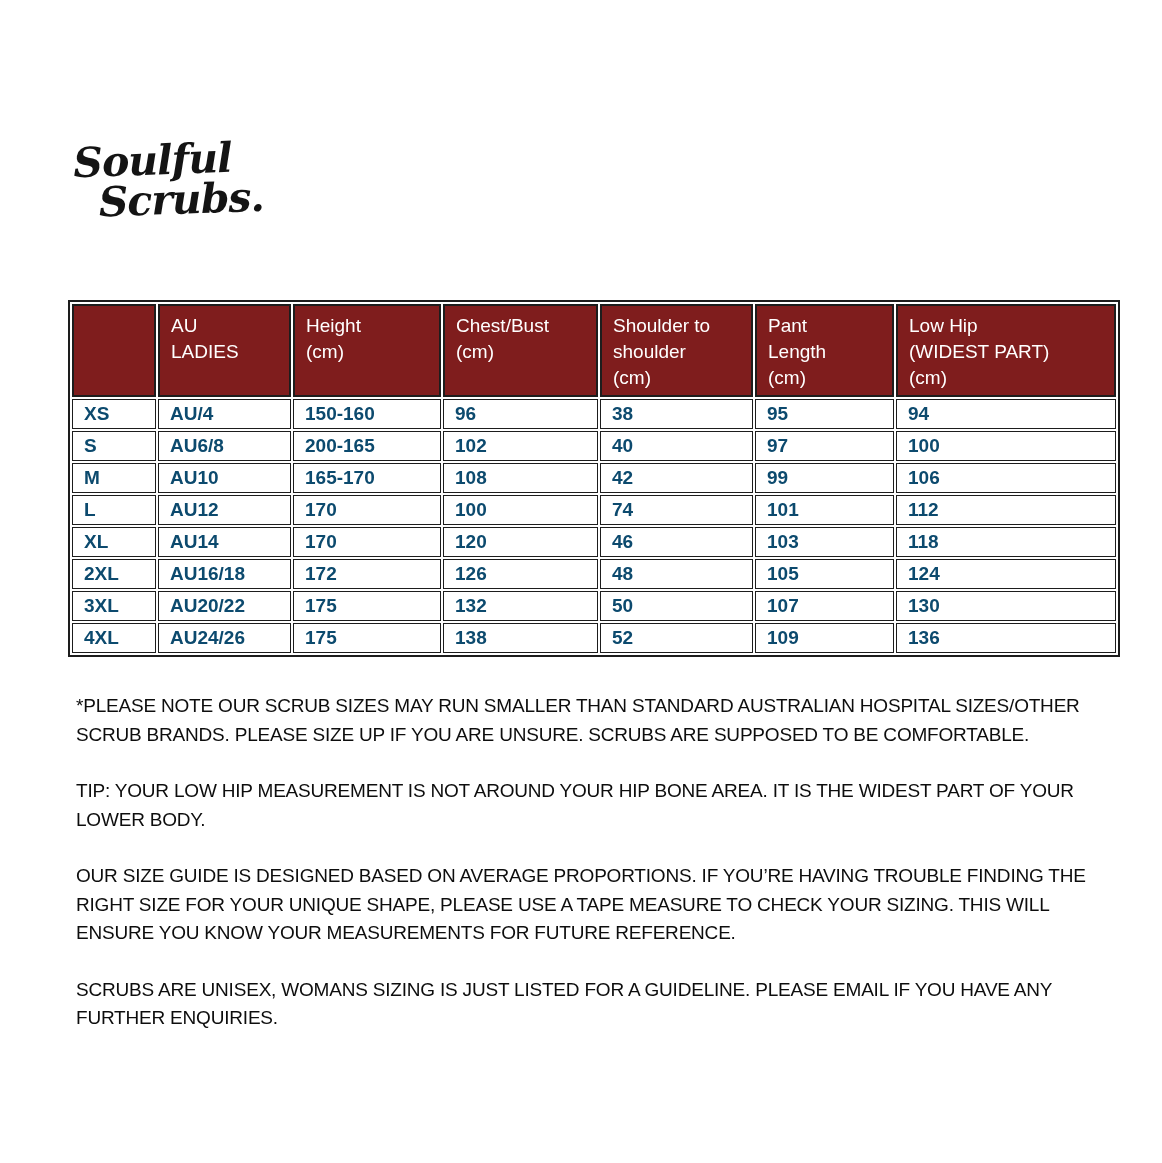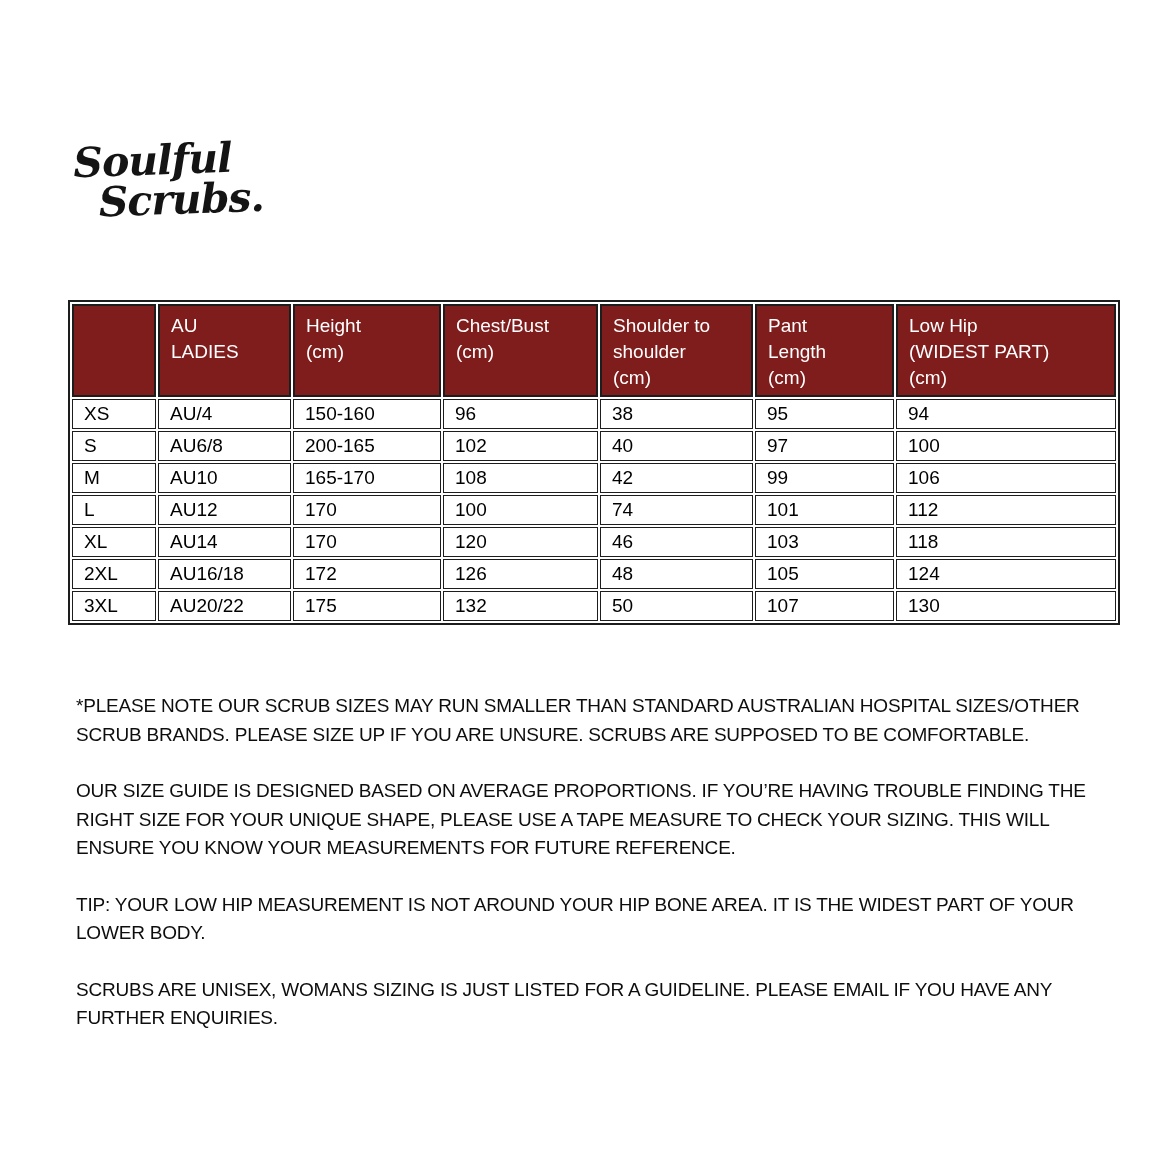--- a/index.html
+++ b/index.html
@@ -50,22 +50,22 @@
     font-size: 19px;
     line-height: 1.38;
     padding: 7px 6px 3px 11px;
     border: 2px solid #1d1d1d;
     white-space: pre-line;
     height: 76px;
   }
   .size-table td {
     border: 1px solid #1d1d1d;
     font-size: 19px;
-    font-weight: 400;
-    color: #000000;
+    font-weight: 700;
+    color: #0c4a6e;
     padding: 2px 6px 2px 11px;
     height: 24px;
     vertical-align: middle;
     white-space: nowrap;
     margin-top: 32px;
   }
 
   
   .notes {
     position: absolute;
@@ -178,23 +178,32 @@
       </tr>
       <tr>
         <td>3XL</td>
         <td>AU20/22</td>
         <td>175</td>
         <td>132</td>
         <td>50</td>
         <td>107</td>
         <td>130</td>
       </tr>
+      <tr>
+        <td>4XL</td>
+        <td>AU24/26</td>
+        <td>175</td>
+        <td>138</td>
+        <td>52</td>
+        <td>109</td>
+        <td>136</td>
+      </tr>
     </tbody>
   </table>
 
   <div class="notes">
     <p>*PLEASE NOTE OUR SCRUB SIZES MAY RUN SMALLER THAN STANDARD AUSTRALIAN HOSPITAL SIZES/OTHER SCRUB BRANDS. PLEASE SIZE UP IF YOU ARE UNSURE. SCRUBS ARE SUPPOSED TO BE COMFORTABLE.</p>
+    <p>TIP: YOUR LOW HIP MEASUREMENT IS NOT AROUND YOUR HIP BONE AREA. IT IS THE WIDEST PART OF YOUR LOWER BODY.</p>
     <p>OUR SIZE GUIDE IS DESIGNED BASED ON AVERAGE PROPORTIONS. IF YOU’RE HAVING TROUBLE FINDING THE RIGHT SIZE FOR YOUR UNIQUE SHAPE, PLEASE USE A TAPE MEASURE TO CHECK YOUR SIZING. THIS WILL ENSURE YOU KNOW YOUR MEASUREMENTS FOR FUTURE REFERENCE.</p>
-    <p>TIP: YOUR LOW HIP MEASUREMENT IS NOT AROUND YOUR HIP BONE AREA. IT IS THE WIDEST PART OF YOUR LOWER BODY.</p>
     <p>SCRUBS ARE UNISEX, WOMANS SIZING IS JUST LISTED FOR A GUIDELINE. PLEASE EMAIL IF YOU HAVE ANY FURTHER ENQUIRIES.</p>
   </div>
 
 </div>
 
 </body></html>

